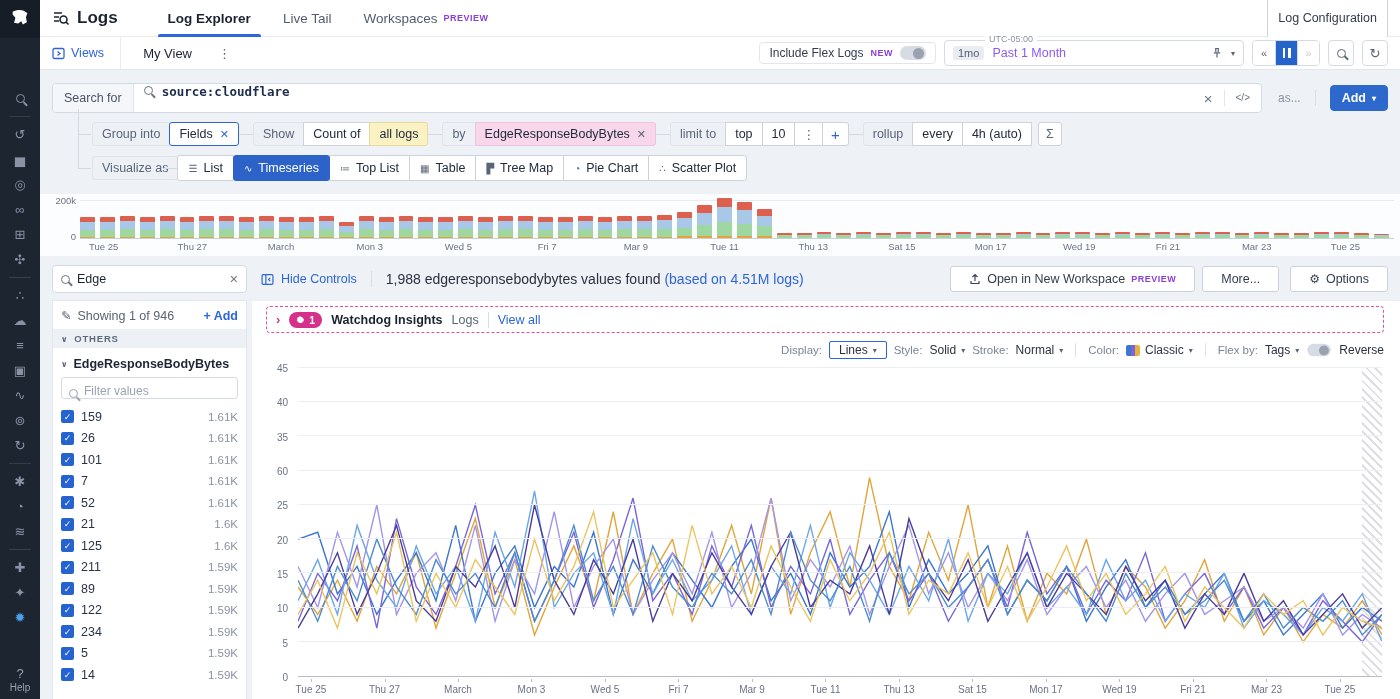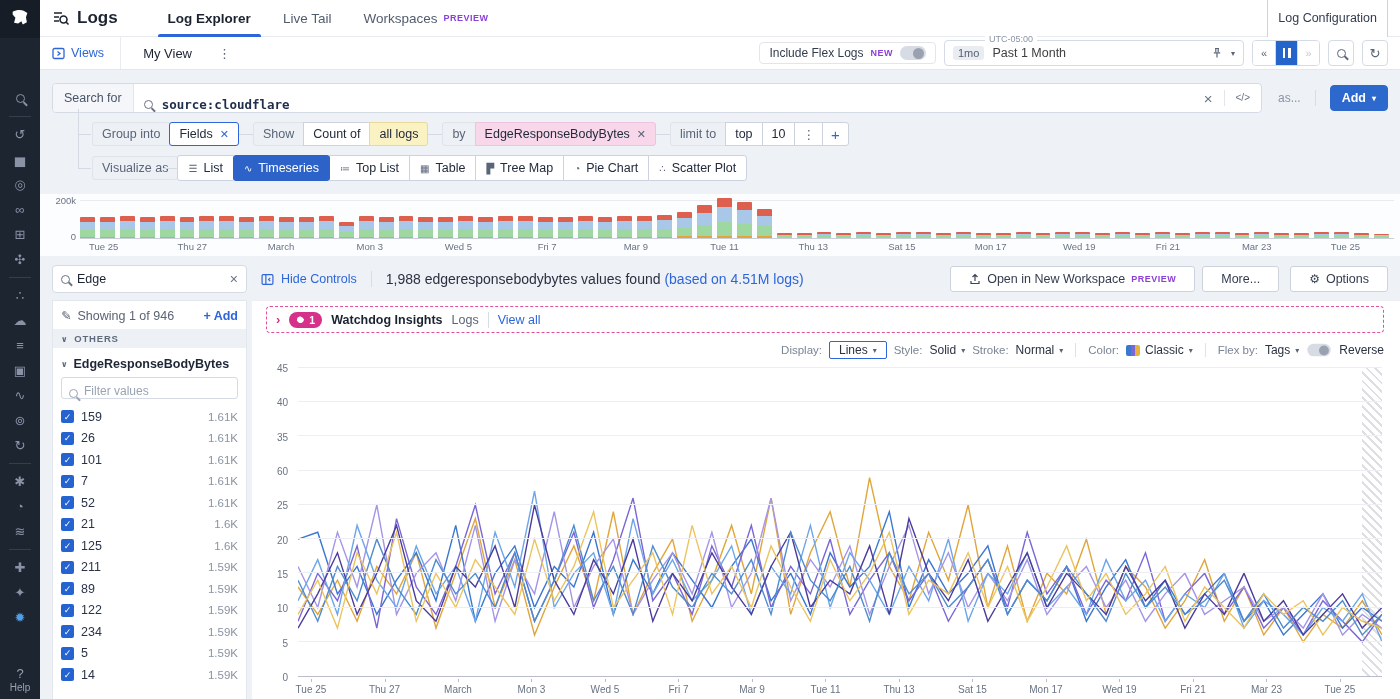--- a/index.html
+++ b/index.html
@@ -39,36 +39,36 @@
   .kebab { margin-left:26px; color:#5a6578; font-size:13px; cursor:pointer; letter-spacing:1px; }
   .hdr2-right { margin-left:auto; display:flex; align-items:center; gap:8px; }
   .flexlogs { display:flex; align-items:center; gap:7px; border:1px solid #e2e6ec; border-radius:4px; padding:3px 9px; font-size:12px; color:#333c4e; }
   .badge-new { font-size:9px; font-weight:700; letter-spacing:.5px; color:#8b3fd6; }
   .toggle { width:26px; height:14px; border-radius:8px; background:#d7dbe3; position:relative; cursor:pointer; flex:0 0 26px; }
   .toggle::after { content:''; position:absolute; width:11px; height:11px; border-radius:50%; background:#9aa2b1; top:1.5px; right:2px; }
   .toggle.small { transform:scale(.9); }
   .timepicker { position:relative; width:300px; height:26px; border:1px solid #d5dbe5; border-radius:4px; background:#fff; display:flex; align-items:center; padding:0 8px; cursor:pointer; }
   .tp-tz { position:absolute; top:-7px; left:40px; background:#fff; padding:0 4px; font-size:9px; color:#8a94a4; }
   .tp-range { background:#e9ecf1; border-radius:3px; font-size:11px; color:#555f70; padding:1px 5px; }
-  .tp-label { margin:0 8px; font-size:12.5px; color:#404040; }
+  .tp-label { margin:0 8px; font-size:12.5px; color:#8b5cf6; }
   .tp-right { margin-left:auto; display:flex; align-items:center; gap:8px; color:#5a6578; }
   .caret { font-size:8px; color:#5a6578; }
   .pbgroup { display:flex; border:1px solid #d5dbe5; border-radius:4px; overflow:hidden; }
   .pb { width:22px; height:24px; display:flex; align-items:center; justify-content:center; background:#fff; font-size:11px; color:#5a6578; cursor:pointer; }
   .pb + .pb { border-left:1px solid #d5dbe5; }
   .pb.active { background:#2564cb; }
   .pb.active .bar { display:inline-block; width:2.5px; height:10px; background:#fff; margin:0 1.5px; }
   .pb.dim { color:#c3c9d4; }
   .sqbtn { width:26px; height:26px; border:1px solid #d5dbe5; border-radius:4px; background:#fff; display:flex; align-items:center; justify-content:center; color:#5a6578; cursor:pointer; font-size:13px; }
 
   
   .content { flex:1; background:#eef1f6; display:flex; flex-direction:column; min-height:0; padding-top:13px; }
 
   .search-row { display:flex; align-items:center; margin:0 12px; height:30px; flex:0 0 30px; }
-  .search-bar { flex:1; height:30px; background:#fff; border:1px solid #d5dbe5; border-radius:4px; display:flex; align-items:flex-end; overflow:hidden; }
+  .search-bar { flex:1; height:30px; background:#fff; border:1px solid #d5dbe5; border-radius:4px; display:flex; align-items:flex-start; overflow:hidden; }
   .sb-prefix { background:#f4f6fa; border-right:1px solid #e2e6ec; color:#4a5468; font-size:12.5px; padding:0 11px; height:100%; display:flex; align-items:center; }
   .sb-mag { color:#6a7383; margin:0 9px 0 10px; }
   .sb-query { font-family:"DejaVu Sans Mono","Liberation Mono",monospace; font-size:12.5px; font-weight:700; color:#1f2d4d; }
   .sb-right { margin-left:auto; display:flex; align-items:center; height:100%; }
   .sb-x { padding:0 11px; font-size:15px; color:#6a7383; cursor:pointer; }
   .sb-code { padding:0 11px; font-size:10px; color:#6a7383; border-left:1px solid #e2e6ec; height:60%; display:flex; align-items:center; cursor:pointer; }
   .as-label { color:#8a94a4; font-size:12px; margin:0 14px 0 16px; cursor:pointer; }
   .vdiv { width:1px; height:16px; background:#d8dde6; }
   .add-btn { margin-left:14px; background:#2d68cc; border:1px solid #2d68cc; color:#fff; font-weight:600; border-radius:4px; font-size:12.5px; padding:5px 11px; display:flex; align-items:center; gap:6px; cursor:pointer; }
   .add-btn .caret { color:#fff; }
@@ -322,20 +322,26 @@
                 <span>EdgeResponseBodyBytes</span>
                 <span class="px">✕</span>
               </span>
           </span>
           <span class="grp">
             <span class="pill lbl">limit to</span>
             <span class="pill">top</span>
             <span class="pill">10</span>
             <span class="pill iconpill">⋮</span>
             <span class="pill pluspill">+</span>
+          </span>
+          <span class="grp">
+            <span class="pill lbl">rollup</span>
+            <span class="pill">every</span>
+            <span class="pill">4h (auto)</span>
+            <span class="pill iconpill sigma">Σ</span>
           </span>
         </div>
         <div class="qrow">
           <span class="grp">
             <span class="pill lbl">Visualize as</span>
           </span>
           <span class="grp" id="viz-options" style="margin-left:0;">
               <button class="viz-btn">
                 <span class="vicon">☰</span>
                 <span>List</span>

